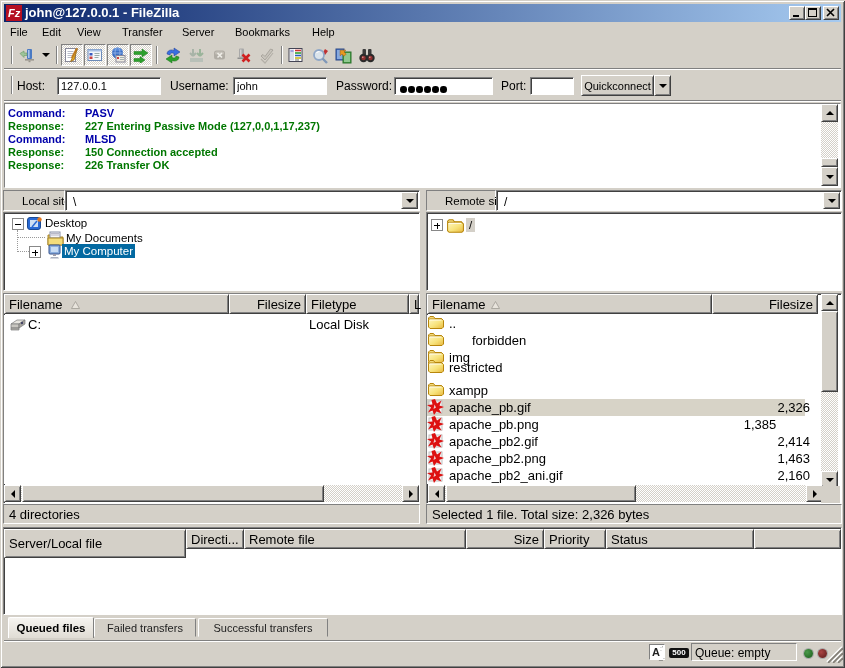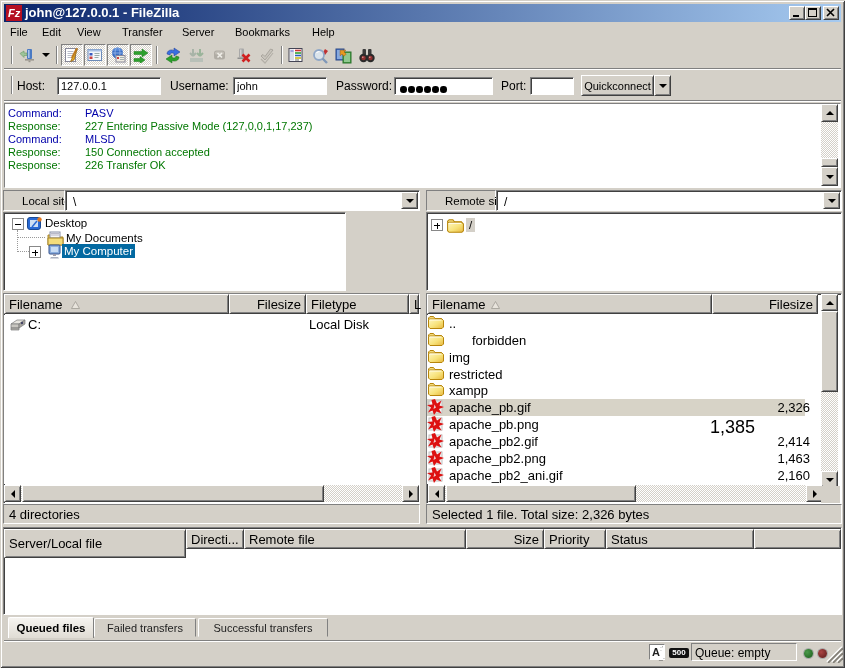--- a/index.html
+++ b/index.html
@@ -28,21 +28,21 @@
 .toggle { position:absolute; top:2px; width:22px; height:22px; border:1px solid; border-color:#808080 #fff #fff #808080;
   background-image: conic-gradient(#fff 25%, #d4d0c8 25% 50%, #fff 50% 75%, #d4d0c8 75%); background-size:2px 2px; }
 .toggle svg { position:absolute; left:2px; top:2px; }
 .ticon { position:absolute; top:5px; }
 
 #qc { left:4px; top:70px; width:837px; height:31px; border-bottom:1px solid #808080; box-shadow:0 1px 0 #fff; }
 #qc .lbl { position:absolute; top:9px; font-size:12px; }
 .pd { width:6.5px; height:6.5px; border-radius:50%; background:#000; display:block; }
 #qc input { position:absolute; top:7px; font-size:12px; height:18px; border:1px solid; border-color:#808080 #fff #fff #808080; box-shadow: inset 1px 1px 0 #404040; font-family:"Liberation Sans",sans-serif; font-size:11px; padding-left:3px; }
 
-#log { left:4px; top:103px; width:837px; height:85px; border:1px solid; border-color:#808080 #fff #fff #808080; background:#fff; }
+#log { left:4px; top:103px; width:837px; height:85px; border:1px solid; border-color:#808080 #fff #fff #808080; background:#fff;font-weight:bold; }
 #log .line { position:absolute; left:3px; white-space:pre; }
 #log .ll { display:inline-block; width:77px; }
 .c-cmd { color:#0000aa; }
 .c-resp { color:#007700; }
 
 .sbv { position:absolute; background-image:conic-gradient(#fff 25%, #d4d0c8 25% 50%, #fff 50% 75%, #d4d0c8 75%); background-size:2px 2px; }
 .sbbtn { position:absolute; background:#d4d0c8; border:1px solid; border-color:#fff #404040 #404040 #fff; box-shadow:inset 1px 1px 0 #d4d0c8, inset -1px -1px 0 #808080; display:flex; align-items:center; justify-content:center; }
 .arrow { width:0; height:0; }
 .a-up { border-left:4px solid transparent; border-right:4px solid transparent; border-bottom:4px solid #000; }
 .a-dn { border-left:4px solid transparent; border-right:4px solid transparent; border-top:4px solid #000; }
@@ -255,21 +255,21 @@
   </div>
 
 <div class="sitebar-lbl" style="left:426px;top:190px;width:70px;">Remote site:</div>
 <div class="combo" style="left:496px;top:190px;width:346px;">
     <span class="txt">/</span>
     <div class="drop">
       <div class="arrow a-dn"></div>
     </div>
   </div>
 
-<div class="panel" style="left:3px;top:212px;width:343px;height:79px;font-size:11.5px;">
+<div class="panel" style="left:3px;top:212px;width:417px;height:79px;font-size:11.5px;">
   <div class="abs" style="left:13px;top:17px;width:1px;height:22px;border-left:1px dotted #999;"></div>
   <div class="abs" style="left:14px;top:24px;width:27px;height:1px;border-top:1px dotted #999;"></div>
   <div class="abs" style="left:14px;top:38px;width:11px;height:1px;border-top:1px dotted #999;"></div>
   <div class="abs" style="left:8px;top:5px;width:12px;height:12px;border:1px solid #888;background:#fff;">
       <div style="position:absolute;left:2px;top:5px;width:6px;height:1px;background:#000;"></div>
     </div>
   <svg class="abs" style="left:22px;top:3px" width="17" height="15" viewBox="0 0 17 15">
       <rect x="1.5" y="1.5" width="13" height="12" rx="2.5" fill="#2a6ad4" stroke="#1a4a94"></rect>
       <rect x="4" y="4" width="8" height="7" fill="#cfe0f4"></rect>
       <path d="M6 11 l5 -6" stroke="#2a6ad4" stroke-width="1.5"></path>
@@ -383,21 +383,21 @@
       <span style="position:absolute;left:22px;top:1px;font-size:13px;margin-left:23px;">forbidden</span>
     </div>
 <div style="position:absolute;left:0;top:34px;width:393px;height:17px;">
       <span style="position:absolute;left:0px;top:0px;"><svg width="18" height="15" viewBox="0 0 18 15">
           <path d="M1.5 4.5 L1.5 3 L3 1.5 L6.5 1.5 L8 3.5 L14.5 3.5 L14.5 4.5" fill="#f2d97c" stroke="#b8860b" stroke-width="1"></path>
           <path d="M1.5 4.5 L3 4 L15 4 L16.5 5.5 L16.5 12 L15 13.5 L3 13.5 L1.5 12 Z" fill="url(#fgrad)" stroke="#b8860b" stroke-width="1"></path>
           <path d="M2.5 5 L14.5 5" stroke="#fffceb" stroke-width="1"></path>
         </svg></span>
       <span style="position:absolute;left:22px;top:1px;font-size:13px;">img</span>
     </div>
-<div style="position:absolute;left:0;top:51px;width:393px;height:17px;padding-left:47px;">
+<div style="position:absolute;left:0;top:44px;width:393px;height:17px;padding-left:47px;">
       <span style="position:absolute;left:0px;top:0px;"><svg width="18" height="15" viewBox="0 0 18 15">
           <path d="M1.5 4.5 L1.5 3 L3 1.5 L6.5 1.5 L8 3.5 L14.5 3.5 L14.5 4.5" fill="#f2d97c" stroke="#b8860b" stroke-width="1"></path>
           <path d="M1.5 4.5 L3 4 L15 4 L16.5 5.5 L16.5 12 L15 13.5 L3 13.5 L1.5 12 Z" fill="url(#fgrad)" stroke="#b8860b" stroke-width="1"></path>
           <path d="M2.5 5 L14.5 5" stroke="#fffceb" stroke-width="1"></path>
         </svg></span>
       <span style="position:absolute;left:22px;top:1px;font-size:13px;">restricted</span>
     </div>
 <div style="position:absolute;left:0;top:67px;width:393px;height:17px;">
       <span style="position:absolute;left:0px;top:0px;"><svg width="18" height="15" viewBox="0 0 18 15">
           <path d="M1.5 4.5 L1.5 3 L3 1.5 L6.5 1.5 L8 3.5 L14.5 3.5 L14.5 4.5" fill="#f2d97c" stroke="#b8860b" stroke-width="1"></path>
@@ -416,21 +416,21 @@
       <span style="position:absolute;left:22px;top:1px;font-size:13px;">apache_pb.gif</span>
       <span style="position:absolute;left:283px;width:100px;top:1px;font-size:13px;text-align:right;">2,326</span>
     </div>
 <div style="position:absolute;left:0;top:101px;width:393px;height:17px;">
       <span style="position:absolute;left:0px;top:0px;"><svg width="17" height="16" viewBox="0 0 17 16">
           <rect x="2" y="2" width="13" height="12" fill="#f4f4f4" stroke="#c0c0c0"></rect>
           <path d="M8 0 L10 4.5 L14.5 1.5 L12.5 6.5 L17 8 L12 10 L14.5 14.5 L9.5 12.5 L7 16 L5.5 11.5 L1 13.5 L4 8.5 L0 6 L5.5 5.5 L4.5 1 Z" fill="#dd1111"></path>
           <path d="M7.5 5.5 l1.5 3 -2.5 1.5 Z" fill="#f0d0d0"></path>
         </svg></span>
       <span style="position:absolute;left:22px;top:1px;font-size:13px;">apache_pb.png</span>
-      <span style="position:absolute;left:283px;width:100px;top:1px;font-size:18px;text-align:left;">1,385</span>
+      <span style="position:absolute;left:283px;width:100px;top:1px;font-size:13px;text-align:center;">1,385</span>
     </div>
 <div style="position:absolute;left:0;top:118px;width:393px;height:17px;">
       <span style="position:absolute;left:0px;top:0px;"><svg width="17" height="16" viewBox="0 0 17 16">
           <rect x="2" y="2" width="13" height="12" fill="#f4f4f4" stroke="#c0c0c0"></rect>
           <path d="M8 0 L10 4.5 L14.5 1.5 L12.5 6.5 L17 8 L12 10 L14.5 14.5 L9.5 12.5 L7 16 L5.5 11.5 L1 13.5 L4 8.5 L0 6 L5.5 5.5 L4.5 1 Z" fill="#dd1111"></path>
           <path d="M7.5 5.5 l1.5 3 -2.5 1.5 Z" fill="#f0d0d0"></path>
         </svg></span>
       <span style="position:absolute;left:22px;top:1px;font-size:13px;">apache_pb2.gif</span>
       <span style="position:absolute;left:283px;width:100px;top:1px;font-size:13px;text-align:right;">2,414</span>
     </div>

